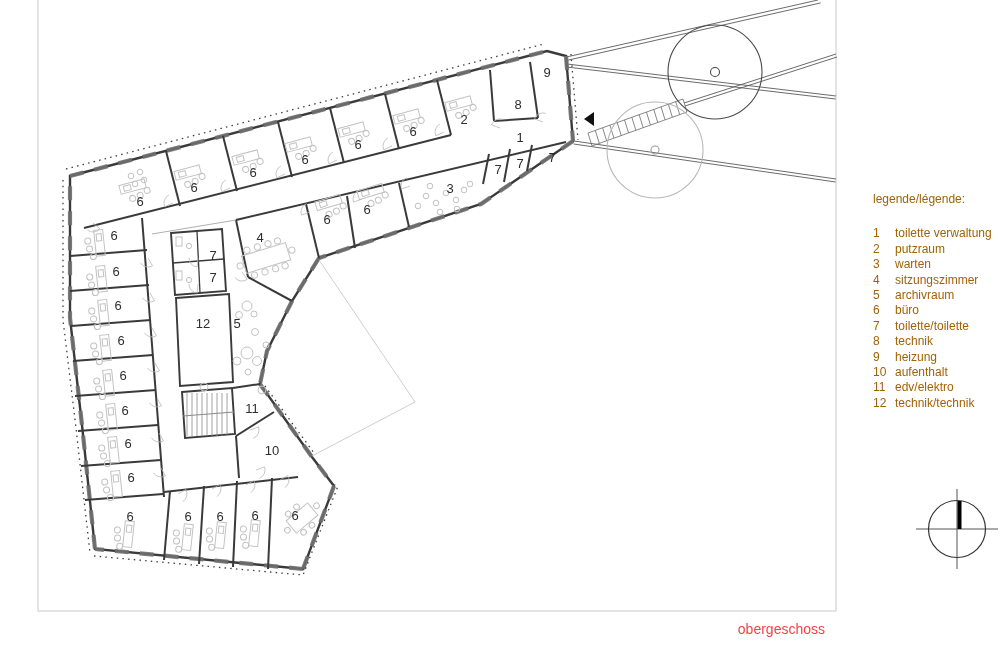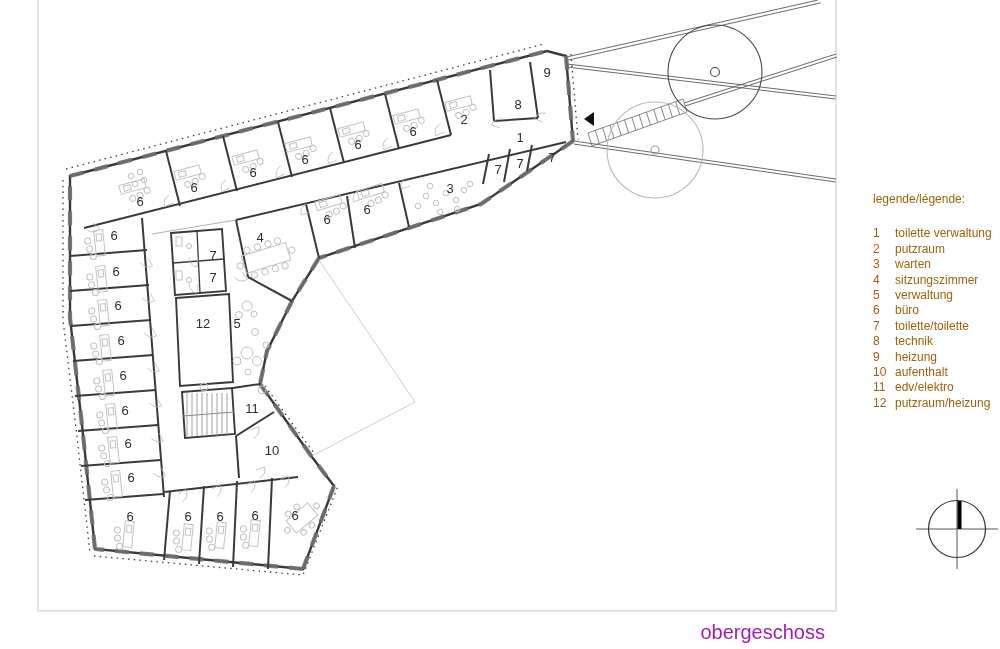--- a/index.html
+++ b/index.html
@@ -7,21 +7,21 @@
        font-family:"Liberation Sans",sans-serif;}
   #plan-svg{position:absolute;left:0;top:0;}
   #plan-svg text{font-family:"Liberation Sans",sans-serif;font-size:13px;fill:#2e2e2e;}
   
   #legend{position:absolute;left:873px;top:192px;color:#a16207;font-size:12px;line-height:15.4px;}
   #legend .leg-title{margin-bottom:19px;}
   .leg-row{display:flex;}
   .leg-num{width:22px;flex:0 0 22px;}
   
   #plan-title{position:absolute;left:38px;top:621px;width:787px;text-align:right;
-              color:#a21caf;font-size:20px;}
+              color:#ef4444;font-size:14px;}
 </style>
 </head>
 <body>
 
 <svg id="plan-svg" width="1000" height="649" viewBox="0 0 1000 649">
 
   <rect x="38" y="-2" width="798" height="613" fill="none" stroke="#d9d9d9" stroke-width="1.4"></rect>
 
   <g stroke="#5a5a5a" stroke-width="0.9">
     <line x1="562" y1="58" x2="818" y2="0"></line>
@@ -445,21 +445,21 @@
       <div class="leg-row">
         <span class="leg-num">3</span>
         <span>warten</span>
       </div>
       <div class="leg-row">
         <span class="leg-num">4</span>
         <span>sitzungszimmer</span>
       </div>
       <div class="leg-row">
         <span class="leg-num">5</span>
-        <span>verwaltung</span>
+        <span>archivraum</span>
       </div>
       <div class="leg-row">
         <span class="leg-num">6</span>
         <span>büro</span>
       </div>
       <div class="leg-row">
         <span class="leg-num">7</span>
         <span>toilette/toilette</span>
       </div>
       <div class="leg-row">
@@ -473,18 +473,18 @@
       <div class="leg-row">
         <span class="leg-num">10</span>
         <span>aufenthalt</span>
       </div>
       <div class="leg-row">
         <span class="leg-num">11</span>
         <span>edv/elektro</span>
       </div>
       <div class="leg-row">
         <span class="leg-num">12</span>
-        <span>putzraum/heizung</span>
+        <span>technik/technik</span>
       </div>
     </div>
 </div>
 
 <div id="plan-title">obergeschoss</div>
 
 </body></html>

